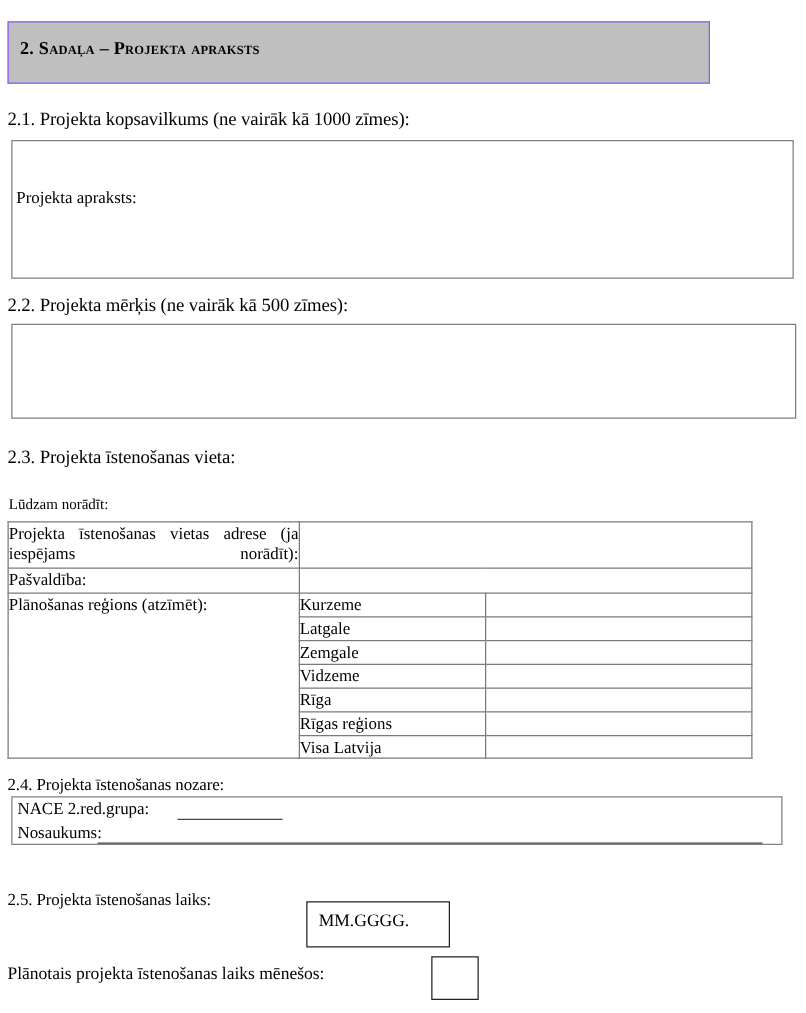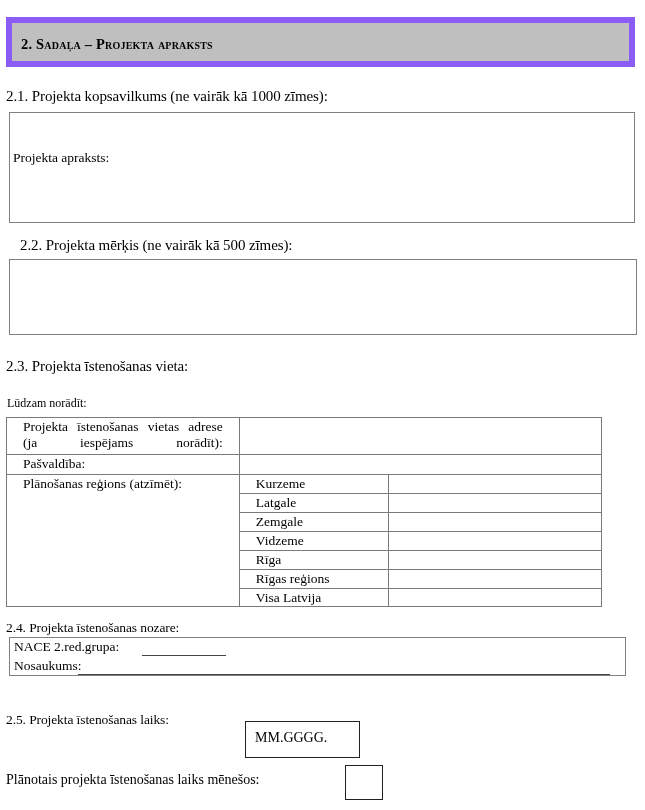--- a/index.html
+++ b/index.html
@@ -21,24 +21,24 @@
     left: 0; top: 0;
     width: 645px;
     height: 810px;
   }
 
   
   .banner {
     position: absolute;
     left: 6px;
     top: 17px;
-    width: 629px;
+    width: 562px;
     height: 50px;
     background: #bfbfbf;
-    border: 6px solid #8b5cf6;
+    border: 1px solid #8b5cf6;
     box-sizing: border-box;
     padding-left: 20px;
   }
   .banner-title {
     position: absolute;
     left: 9px;
     top: 13px;
     font-size: 14.5px;
     font-weight: bold;
     font-variant: small-caps;
@@ -49,21 +49,21 @@
   
   .heading {
     position: absolute;
     font-size: 15px;
     font-weight: normal;
     white-space: nowrap;
     letter-spacing: -0.1px;
     text-align: center;
   }
   .h21 { left: 6px;  top: 88px; }
-  .h22 { left: 20px;  top: 237px; }
+  .h22 { left: 6px;  top: 237px; }
   .h23 { left: 6px;  top: 358px; }
   .h24 { left: 6px;  top: 620px; font-size: 13.5px; }
   .h25 { left: 6px;  top: 712px; font-size: 13.5px; }
 
   
   .plain {
     position: absolute;
     font-size: 12px;
     white-space: nowrap;
   }
@@ -97,21 +97,21 @@
     position: absolute;
     left: 6px;
     top: 417px;
     width: 596px;
     border-collapse: collapse;
     table-layout: fixed;
     font-size: 13.5px;
   }
   .loc-table td {
     border: 1px solid #7a7a7a;
-    padding: 1px 16px;
+    padding: 1px 0;
     vertical-align: top;
     line-height: 1.18;
   }
   .c-label  { width: 230px; }
   .c-region { width: 148px; }
   .c-check  { width: 210px; }
   .addr-cell { text-align: justify; text-align-last: justify; height: 34px; }
   .cell-pad { height: 17px; }
   .region-name { white-space: nowrap; }
 

